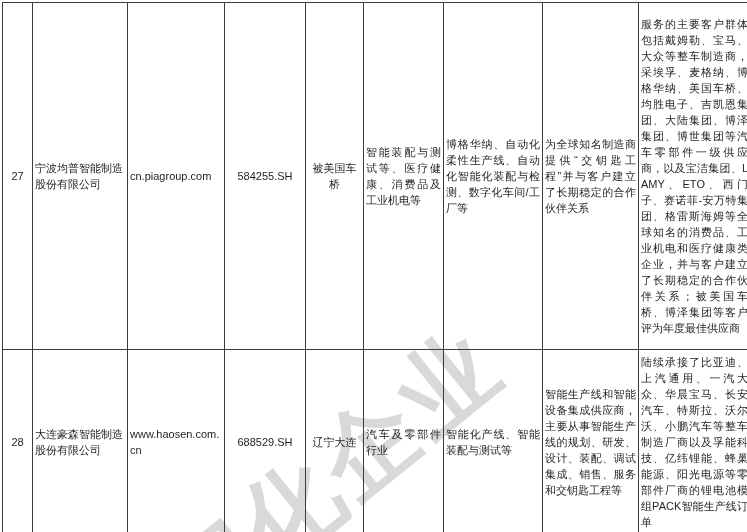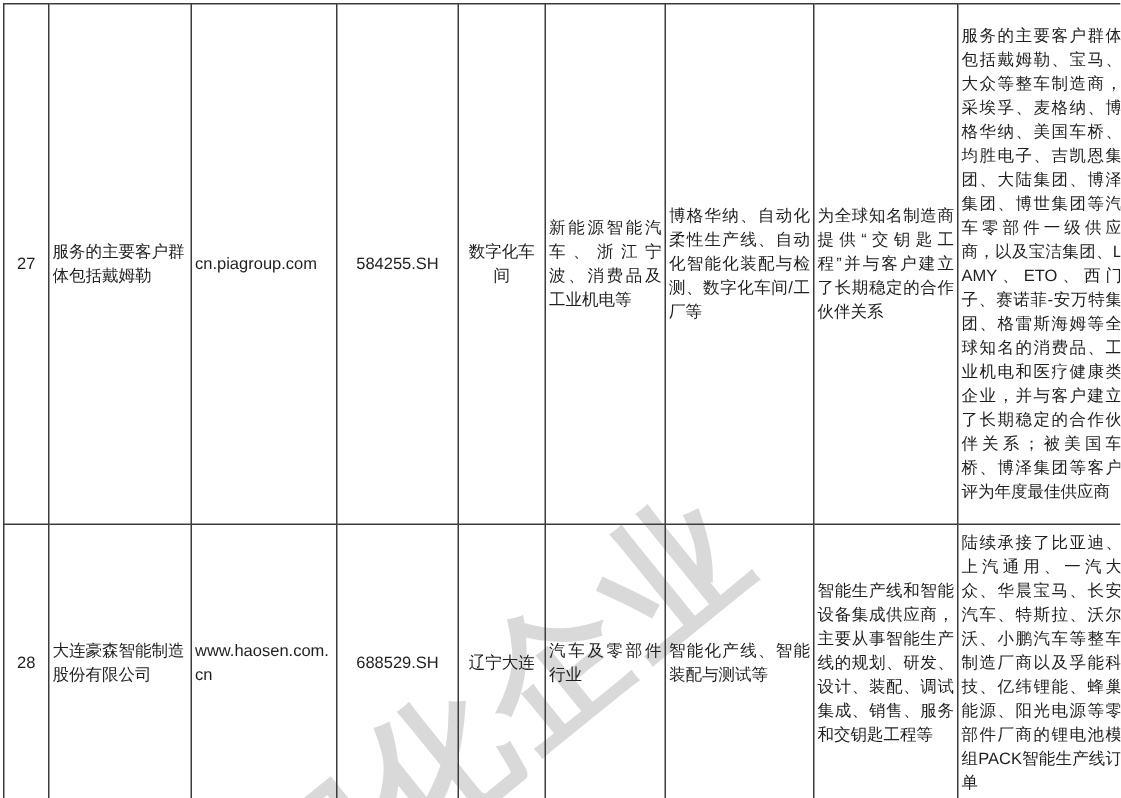--- a/index.html
+++ b/index.html
@@ -64,25 +64,25 @@
       <col style="width:58px">
       <col style="width:80px">
       <col style="width:99px">
       <col style="width:96px">
       <col style="width:112px">
     </colgroup>
 
     <tbody>
         <tr class="row-27">
       <td class="c-center">27</td>
-      <td class="c-left">服务的主要客户群体包括戴姆勒</td>
+      <td class="c-left">宁波均普智能制造股份有限公司</td>
       <td class="c-left">cn.piagroup.com</td>
       <td class="c-center">584255.SH</td>
-      <td class="c-center">数字化车间</td>
-      <td class="c-just">新能源智能汽车、浙江宁波、消费品及工业机电等</td>
+      <td class="c-center">被美国车桥</td>
+      <td class="c-just">智能装配与测试等、医疗健康、消费品及工业机电等</td>
       <td class="c-just">博格华纳、自动化柔性生产线、自动化智能化装配与检测、数字化车间/工厂等</td>
       <td class="c-just">为全球知名制造商提供“交钥匙工程”并与客户建立了长期稳定的合作伙伴关系</td>
       <td class="c-just">服务的主要客户群体包括戴姆勒、宝马、大众等整车制造商，采埃孚、麦格纳、博格华纳、美国车桥、均胜电子、吉凯恩集团、大陆集团、博泽集团、博世集团等汽车零部件一级供应商，以及宝洁集团、LAMY、ETO、西门子、赛诺菲-安万特集团、格雷斯海姆等全球知名的消费品、工业机电和医疗健康类企业，并与客户建立了长期稳定的合作伙伴关系；被美国车桥、博泽集团等客户评为年度最佳供应商</td>
     </tr>
 
     <tr class="row-28">
       <td class="c-center">28</td>
       <td class="c-left">大连豪森智能制造股份有限公司</td>
       <td class="c-left">www.haosen.com.cn</td>
       <td class="c-center">688529.SH</td>

